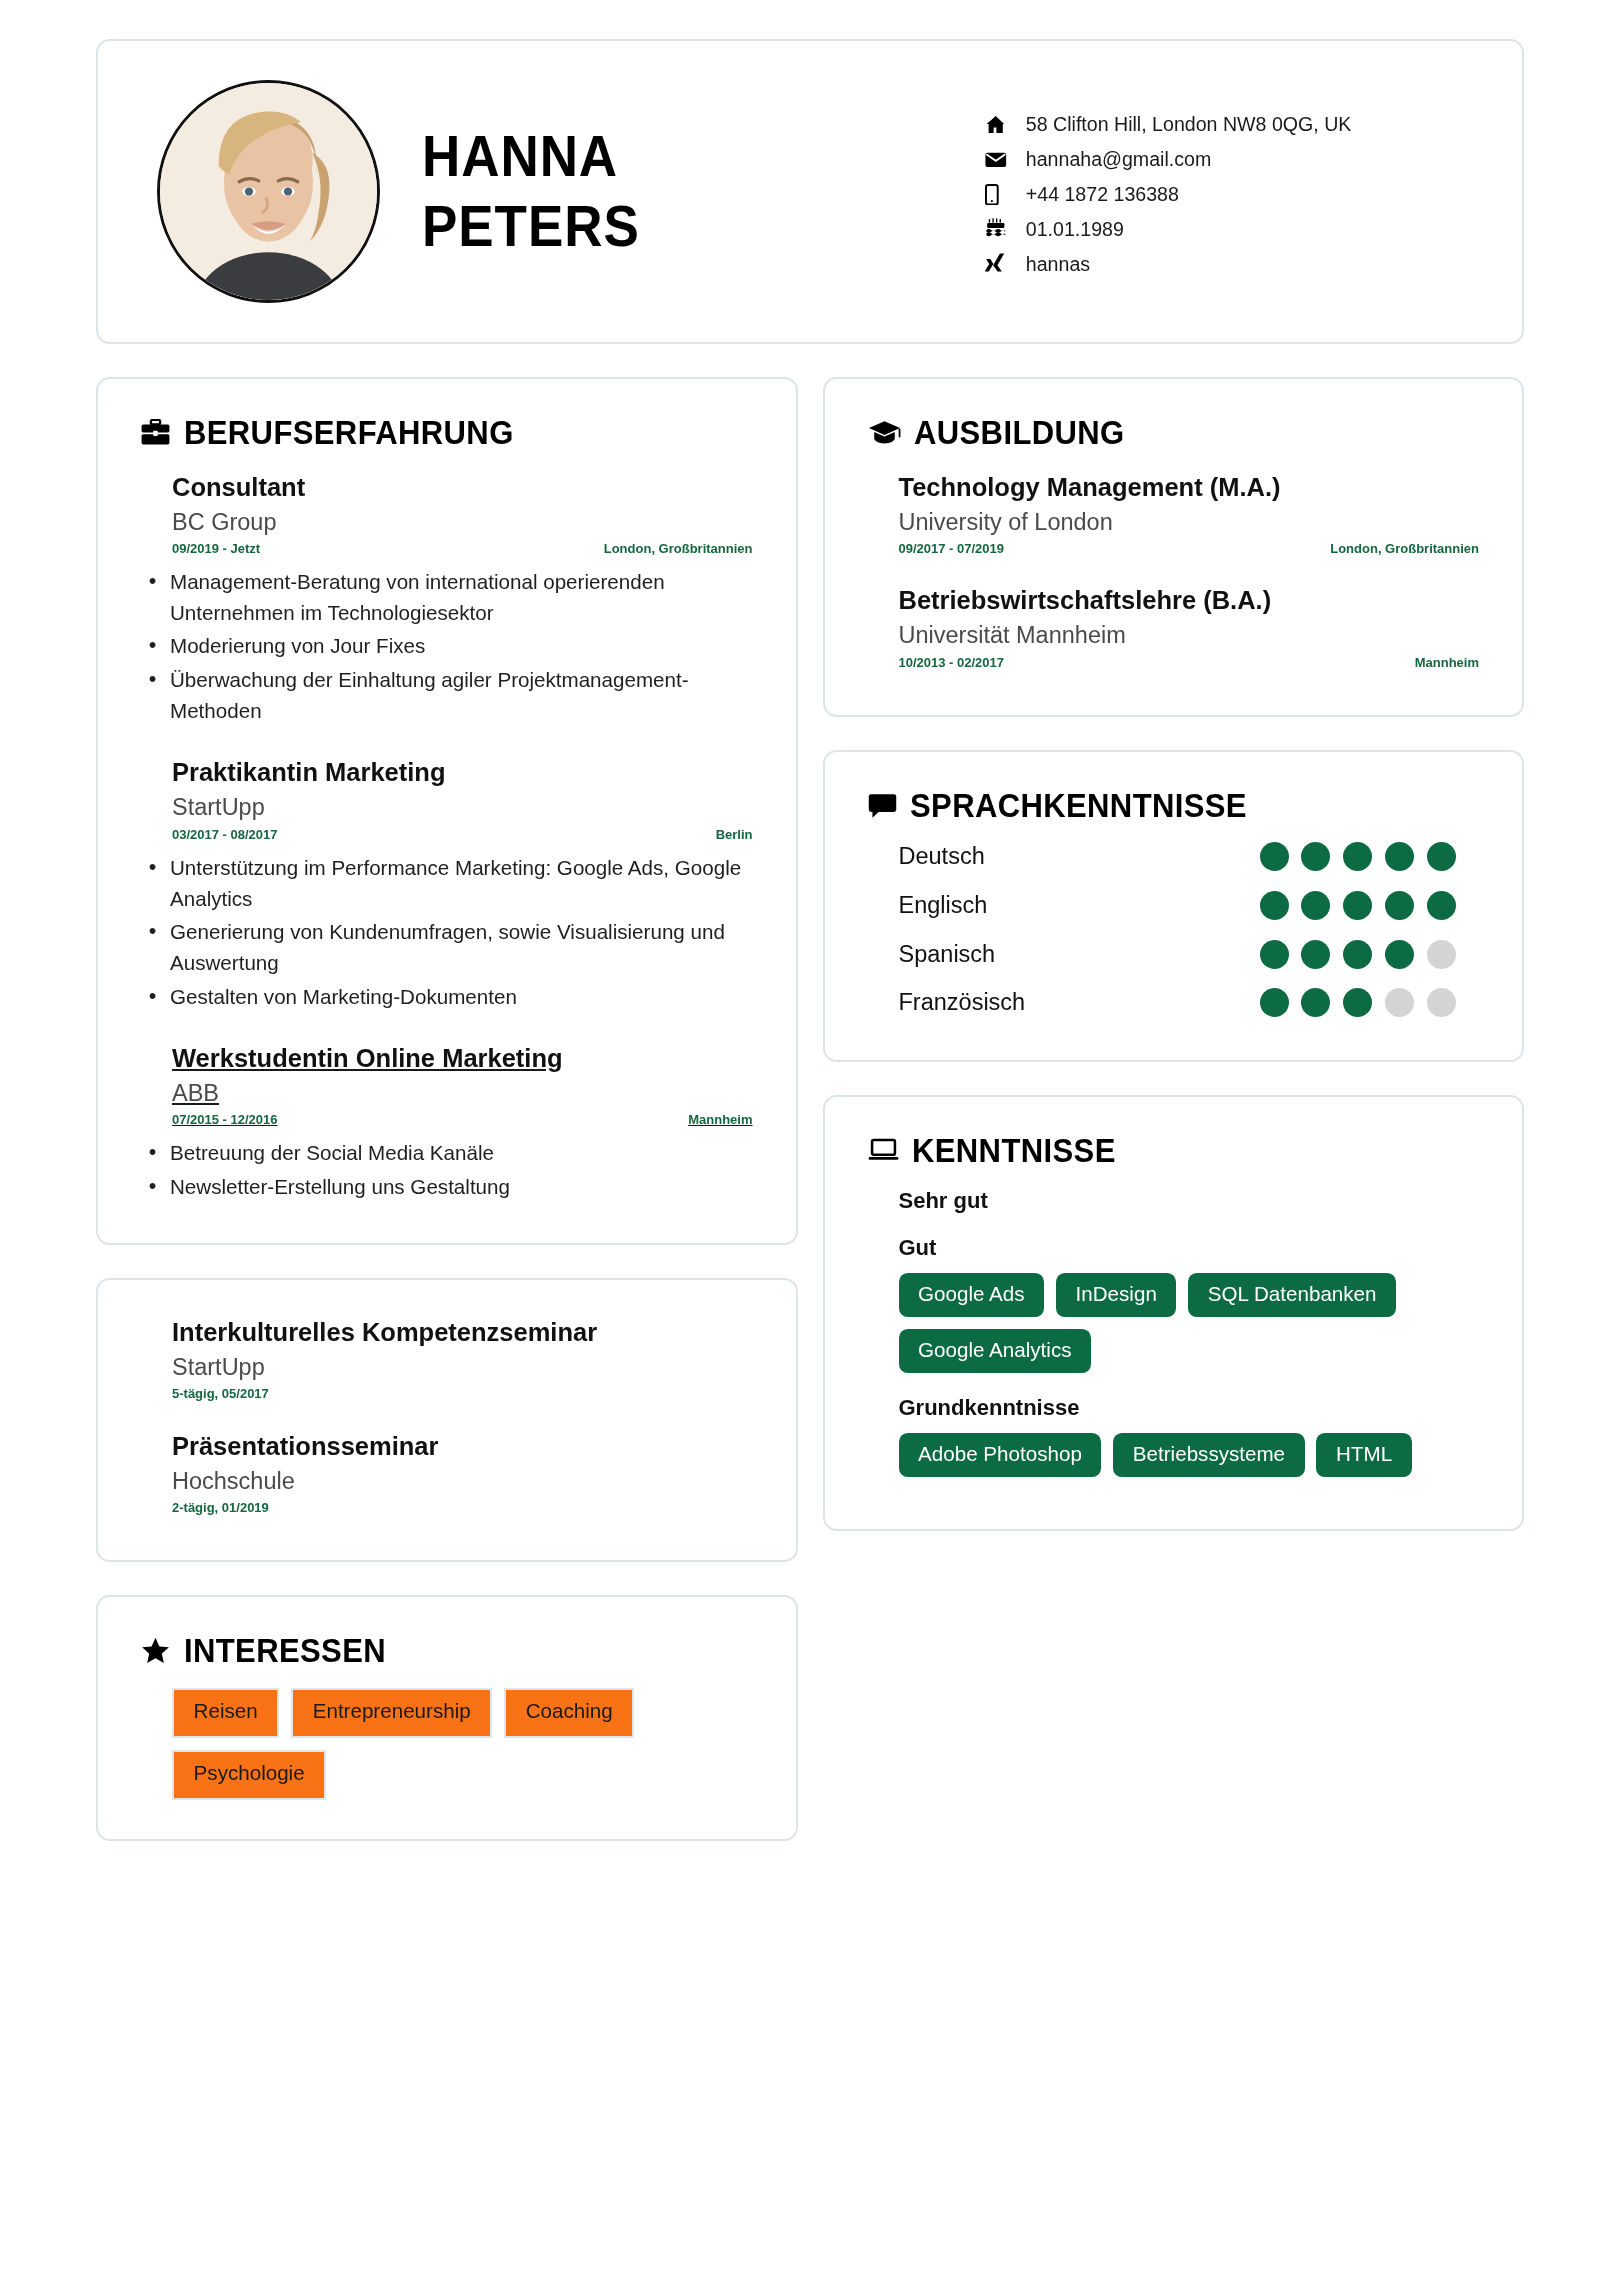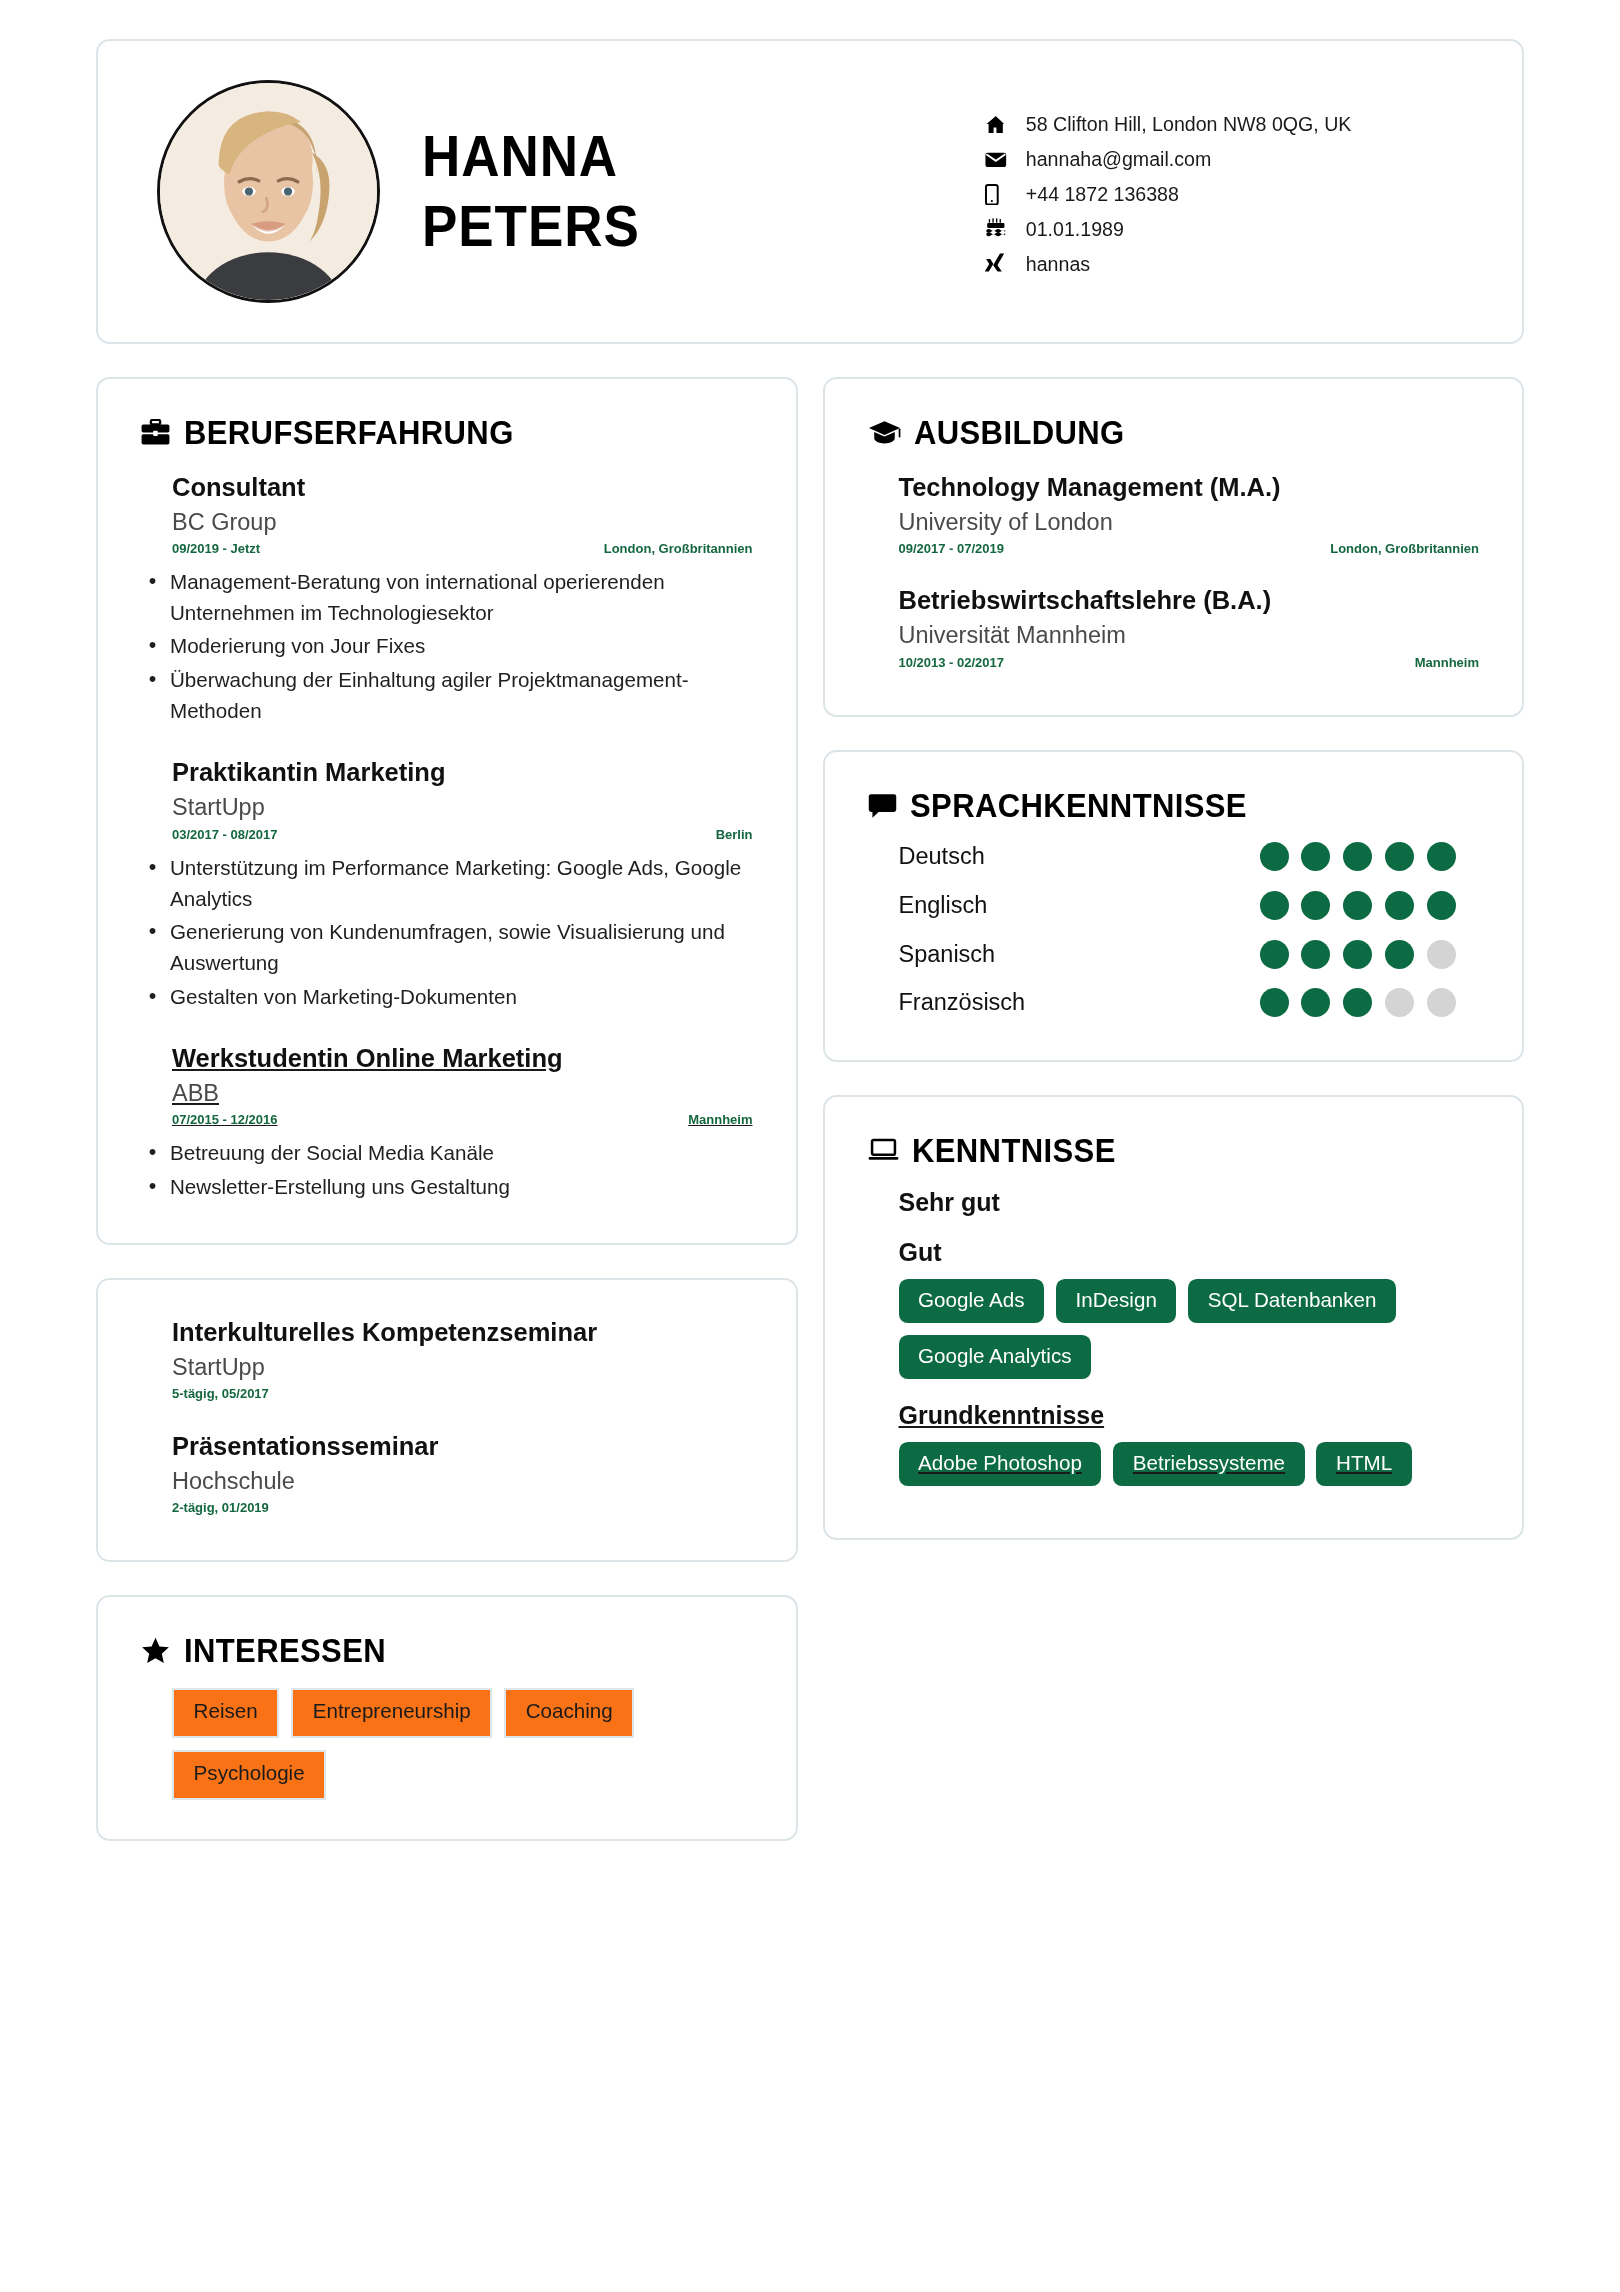--- a/index.html
+++ b/index.html
@@ -181,23 +181,23 @@
   .dot {
     width: 29px; height: 29px;
     border-radius: 50%;
     background: #d4d4d4;
   }
   .dot.on { background: #0c6b42; }
 
   
   .skills-wrap { padding-left: 31px; margin-top: 11.8px; }
   .skill-group { margin-bottom: 21.6px; }
-  .skill-group:last-child { margin-bottom: 13px; text-decoration: underline; }
+  .skill-group:last-child { margin-bottom: 13px; }
   .skill-level {
-    font-size: 25px;
+    font-size: 22px;
     font-weight: 700;
     color: #111111;
     margin-bottom: 11.8px;
   }
   .pill-row { display: flex; flex-wrap: wrap; gap: 11.8px; }
   .pill {
     background: #0c6b42;
     color: #ffffff;
     font-size: 20.6px;
     padding: 8.8px 19.6px 10.8px 19.6px;

